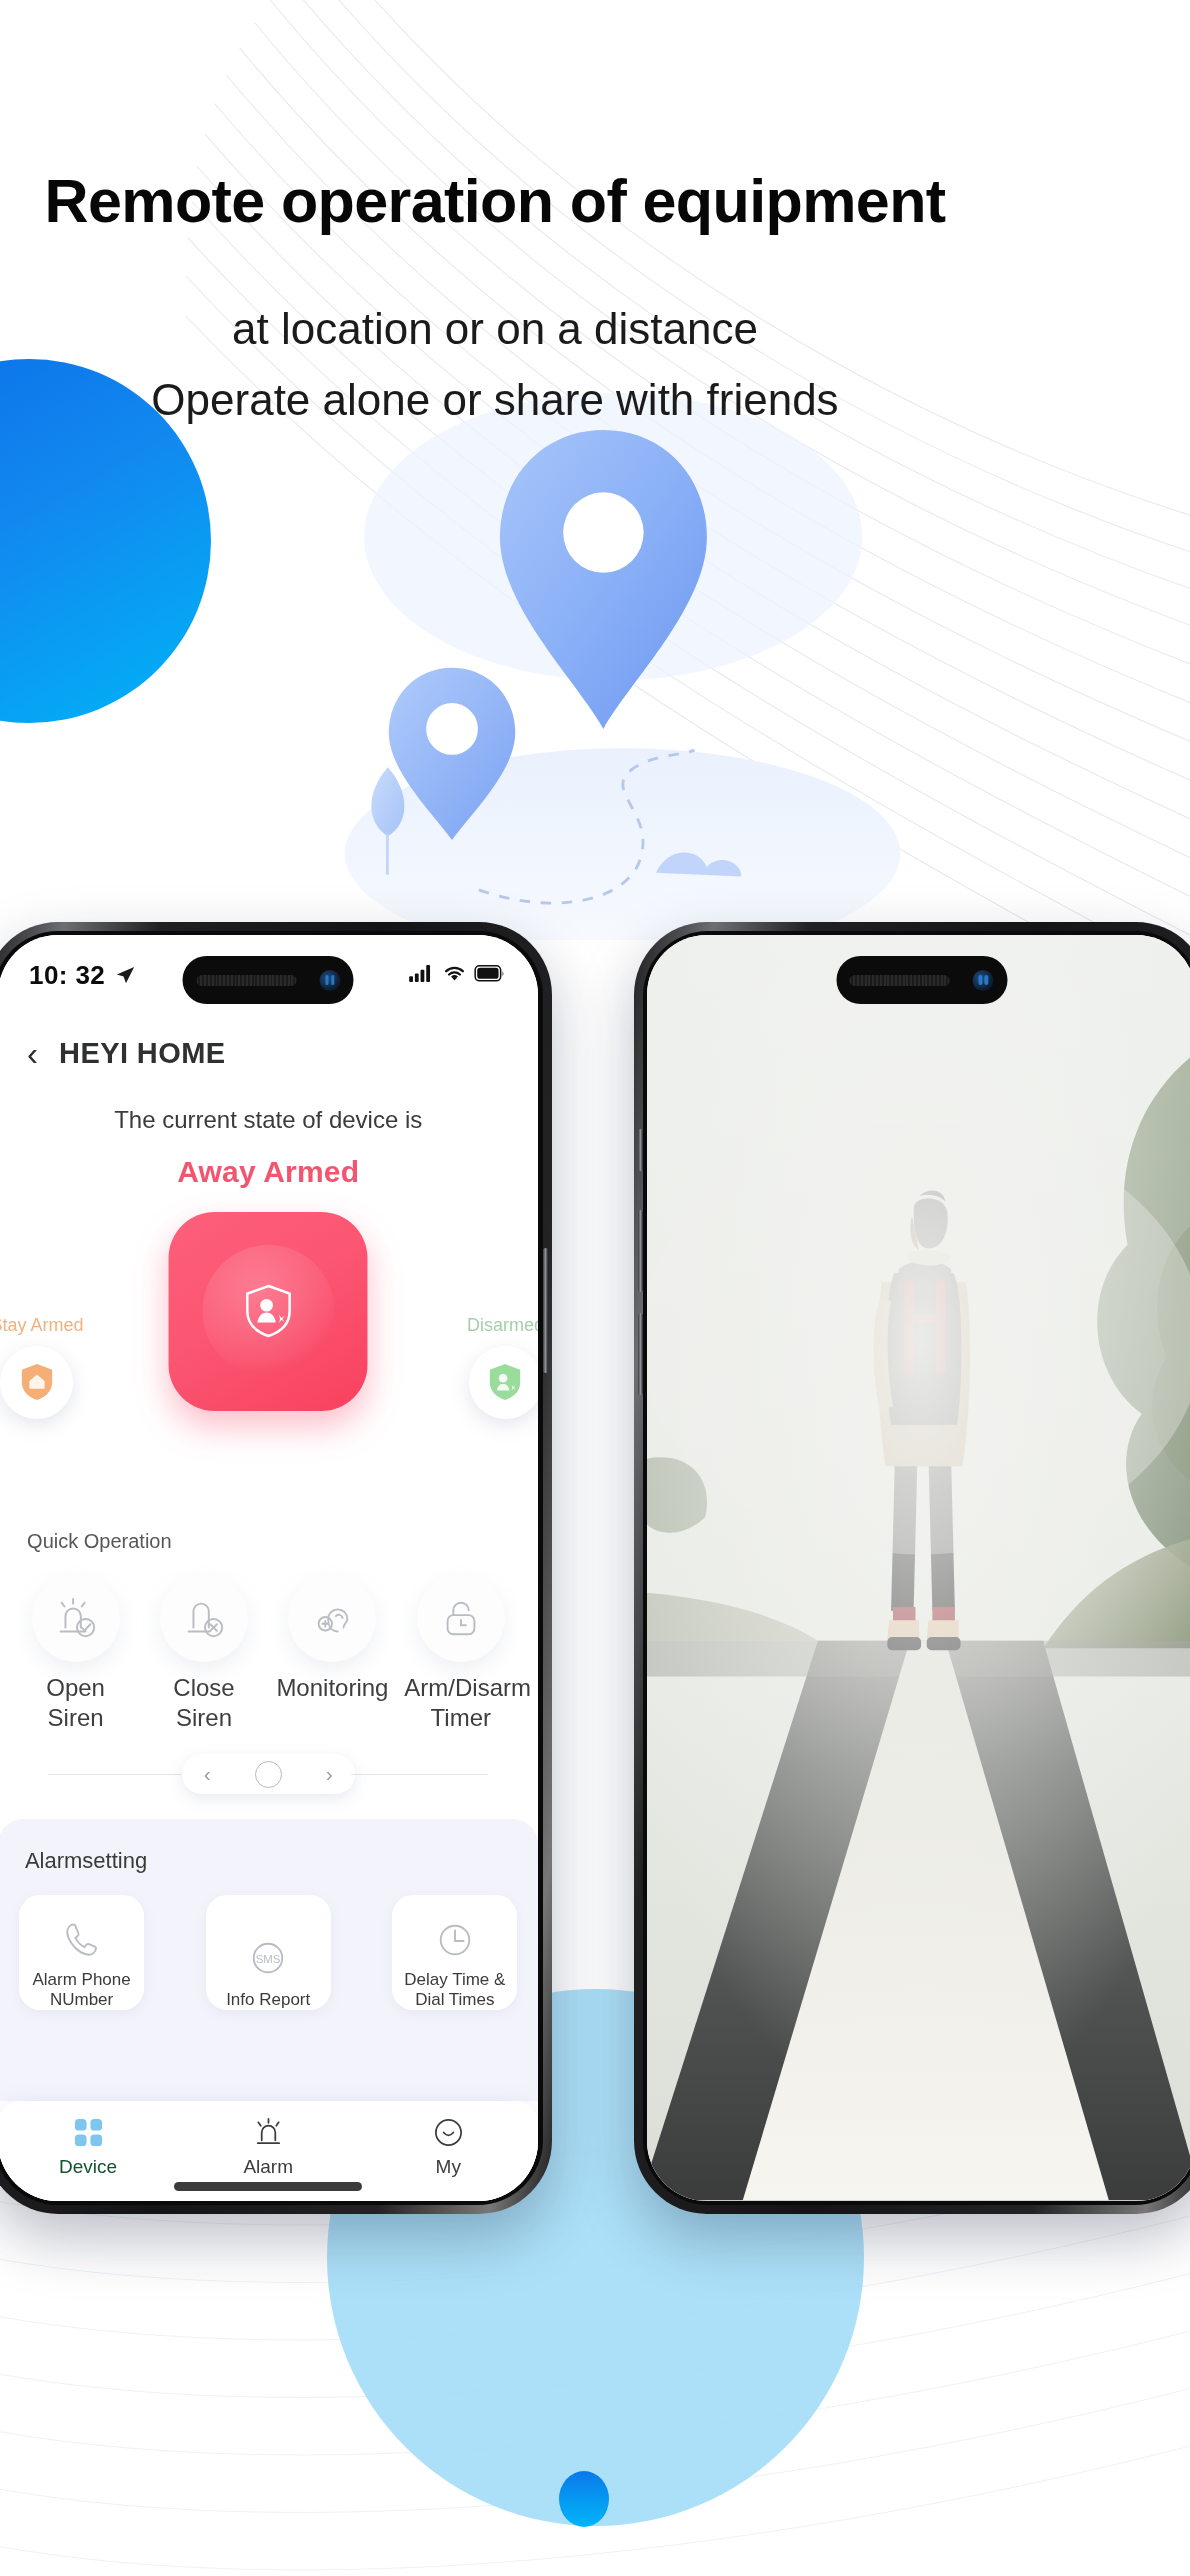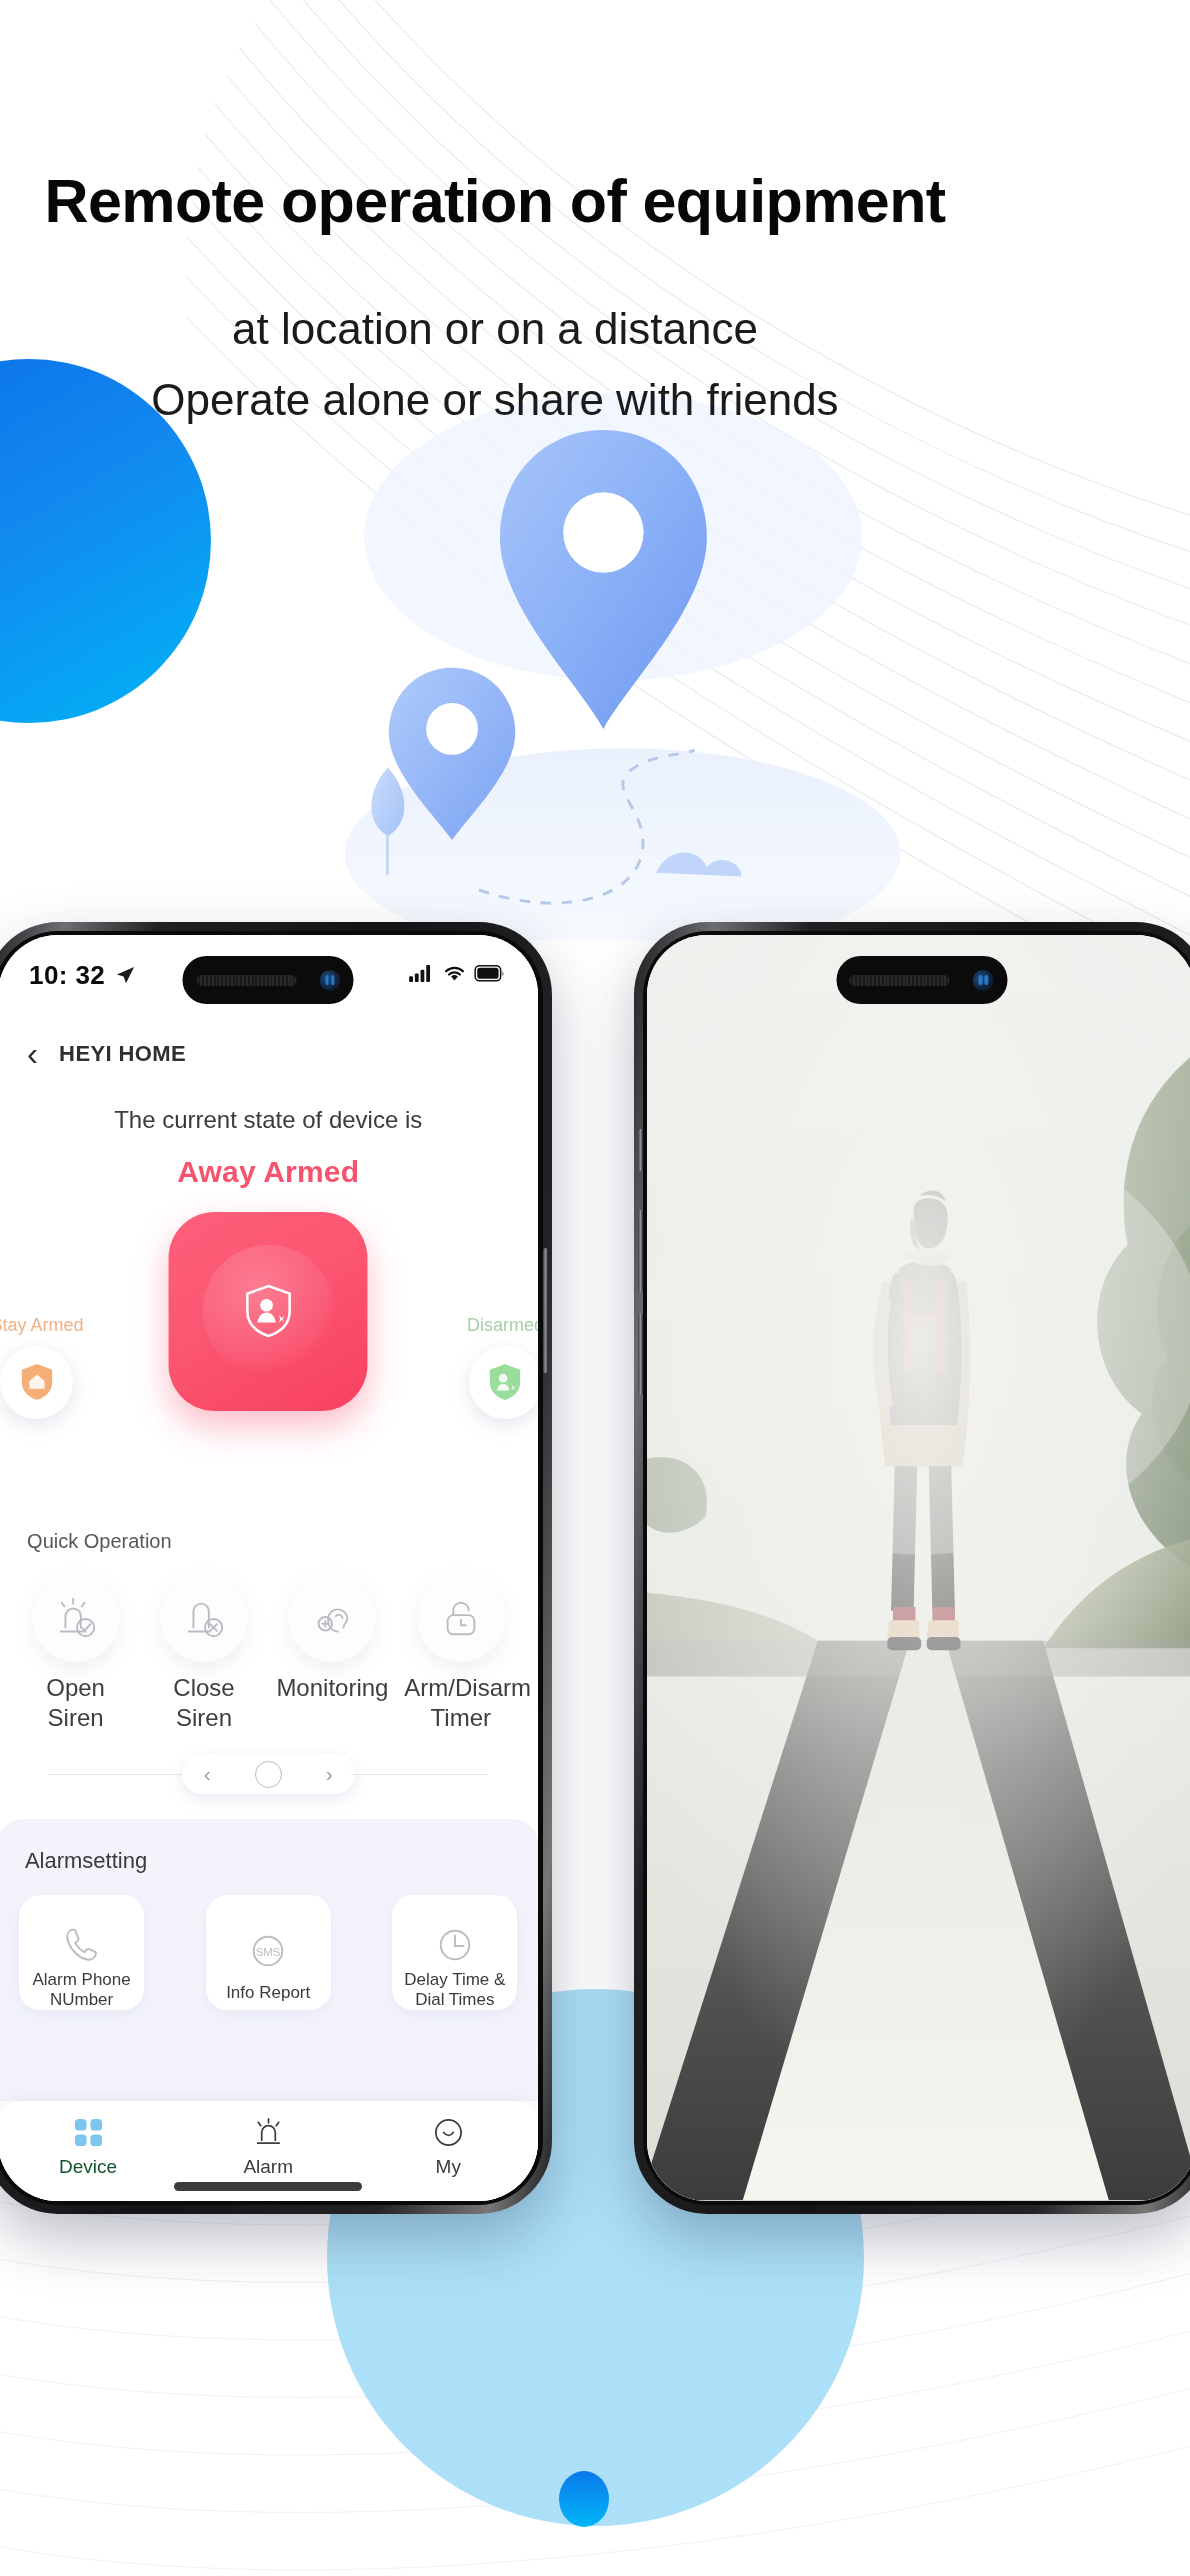--- a/index.html
+++ b/index.html
@@ -123,21 +123,21 @@
   .statusbar {
     height:82px; display:flex; align-items:flex-start; justify-content:space-between;
     padding:25px 33px 0 31px; flex:0 0 auto;
   }
   .sb-time { font-size:26px; font-weight:600; color:#0b0b0b; letter-spacing:0.4px;
              display:flex; align-items:center; gap:8.6px; }
   .sb-right { display:flex; align-items:center; gap:8.6px; padding-top:3.8px; }
 
   .navbar { height:73px; display:flex; align-items:center; gap:21px; padding:0 29px; flex:0 0 auto; }
   .nav-back { font-size:33px; color:#2b2b2b; line-height:1; font-weight:400; cursor:pointer; }
-  .nav-title { font-size:22px; font-weight:700; color:#2f3030; letter-spacing:0.4px; }
+  .nav-title { font-size:29px; font-weight:700; color:#2f3030; letter-spacing:0.4px; }
 
   .state-text { text-align:center; font-size:24px; color:#3b3b3b; margin-top:15.3px; }
   .state-value { text-align:center; font-size:30px; font-weight:700; color:#f4546e; margin-top:21px; letter-spacing:0.2px; }
 
   .arm-row { position:relative; height:326px; margin-top:13.4px; }
 
   .arm-main {
     position:absolute; left:50%; transform:translateX(-50%); top:9.6px;
     width:199px; height:199px; border-radius:46px;
     background:linear-gradient(150deg,#fd5f79 0%,#fb5672 45%,#f8415f 100%);
@@ -188,22 +188,22 @@
 
   .alarm-panel {
     margin-top:25px; background:#f3f4fb; flex:1 1 auto;
     border-top-left-radius:25px; border-top-right-radius:25px;
     padding:29px 21px 0;
   }
   .alarm-title { font-size:22px; color:#3a3a3a; margin-bottom:21px; padding-left:5.8px; }
   .alarm-grid { display:flex; justify-content:space-between; }
   .alarm-card {
     width:125px; height:115px; background:#fff; border-radius:21px;
-    display:flex; flex-direction:column; align-items:center; justify-content:flex-start;
-    padding-top:28px; cursor:pointer;
+    display:flex; flex-direction:column; align-items:center; justify-content:flex-end;
+    padding-top:18px; cursor:pointer;
     box-shadow:0 3.8px 13.4px rgba(150,160,190,.12);
   }
   .alarm-icon { height:56px; display:flex; align-items:center; justify-content:center; }
   .alarm-label { font-size:17px; color:#3b3b3b; text-align:center; line-height:1.2; margin-top:3.8px; }
 
   .tabbar {
     height:100px; background:#fff; display:flex; align-items:flex-start; justify-content:space-around;
     padding-top:11.5px; flex:0 0 auto; position:relative;
     border-top-left-radius:23px; border-top-right-radius:23px;
     box-shadow:0 -3.8px 17px rgba(140,150,180,.10);

